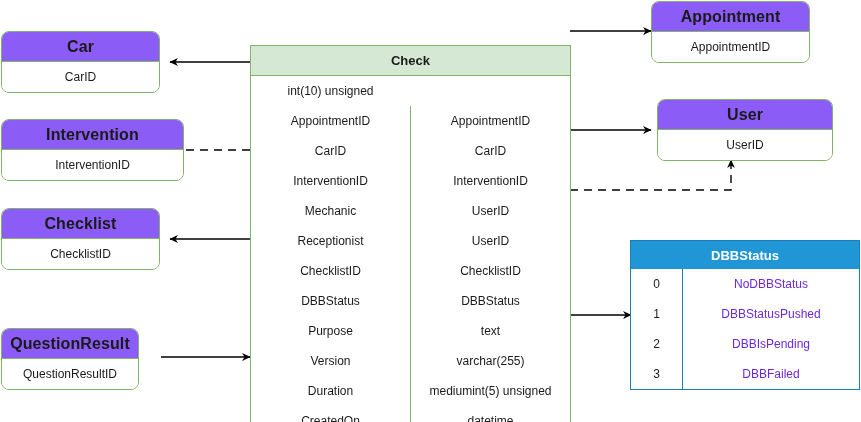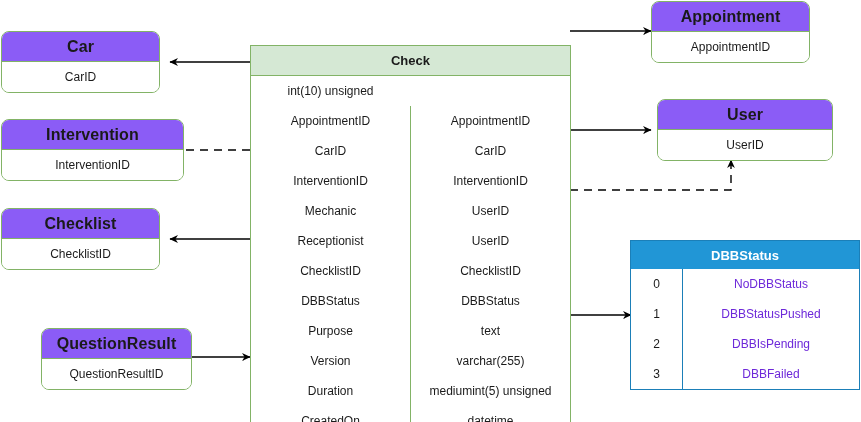--- a/index.html
+++ b/index.html
@@ -200,21 +200,21 @@
   <div class="entity" style="left:1px;top:119px;width:183px;height:62px;">
     <div class="ent-head">Intervention</div>
     <div class="ent-row">InterventionID</div>
   </div>
 
   <div class="entity" style="left:1px;top:208px;width:159px;height:62px;">
     <div class="ent-head">Checklist</div>
     <div class="ent-row">ChecklistID</div>
   </div>
 
-  <div class="entity" style="left:1px;top:328px;width:151px;height:62px;margin-left:40px;">
+  <div class="entity" style="left:1px;top:328px;width:138px;height:62px;">
     <div class="ent-head">QuestionResult</div>
     <div class="ent-row">QuestionResultID</div>
   </div>
 
   <div class="entity" style="left:651px;top:1px;width:159px;height:62px;">
     <div class="ent-head">Appointment</div>
     <div class="ent-row">AppointmentID</div>
   </div>
 
   <div class="entity" style="left:651px;top:99px;width:176px;height:62px;margin-left:6px;">

